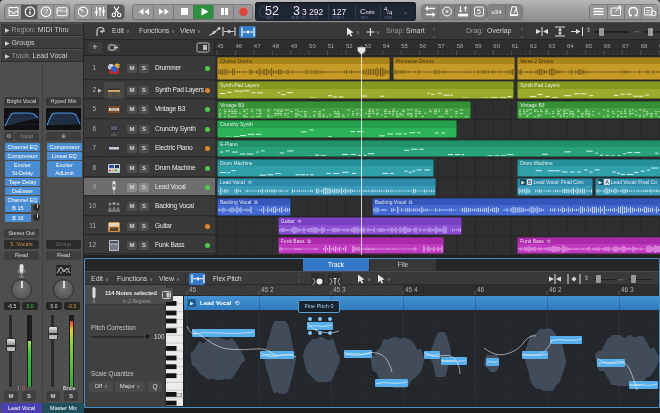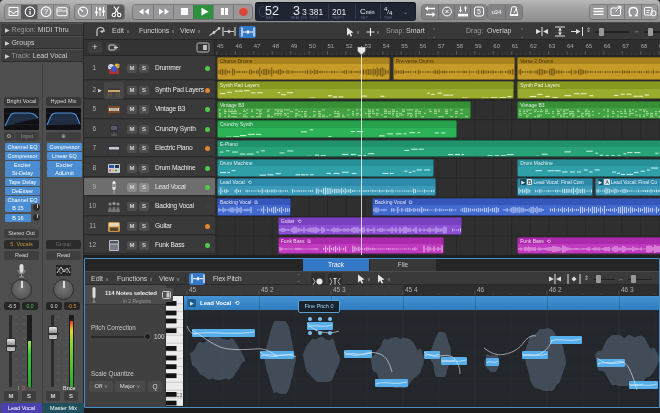--- a/index.html
+++ b/index.html
@@ -91,22 +91,22 @@
         </div>
         <div style="position:relative;width:19px;height:13.5px;background:#98989a;border-left:1px solid rgba(90,90,90,.5);">
           <div style="position:absolute;left:5px;top:2.2px;width:9px;height:9px;border-radius:50%;background:#d8453a;box-shadow:inset 0 1px 1px rgba(255,255,255,.3)"></div>
         </div>
       </div>
 <div class="abs" style="left:255px;top:2px;width:161px;height:19px;background:#202534;border-radius:3px;color:#e9ecf3;box-shadow:inset 0 1px 2px rgba(0,0,0,.5)">
 <div class="abs" style="left:3.5px;top:3.5px;width:8px;height:11px;border:1px solid #3a4258;border-radius:50%"></div>
 <div class="abs" style="left:10px;top:1.5px;font-size:12.5px">52</div>
 <div class="abs" style="left:38px;top:1.5px;font-size:12.5px">3</div>
 <div class="abs" style="left:47px;top:4.5px;font-size:8.5px">3</div>
-<div class="abs" style="left:54px;top:4.5px;font-size:8.5px">381</div>
-<div class="abs" style="left:77px;top:4.5px;font-size:8.5px">201</div>
+<div class="abs" style="left:54px;top:4.5px;font-size:8.5px">292</div>
+<div class="abs" style="left:77px;top:4.5px;font-size:8.5px">127</div>
 <div class="abs" style="left:105px;top:5px;font-size:8px">C<span style="font-size:5.5px">min</span></div>
 <div class="abs" style="left:129px;top:4px;font-size:6px"><span style="vertical-align:3px">4</span>/<span style="vertical-align:-1px">4</span></div>
 <div class="abs" style="left:11px;top:14px;font-size:3.2px;color:#5c6a88;letter-spacing:.2px">BAR</div>
 <div class="abs" style="left:36px;top:14px;font-size:3.2px;color:#5c6a88;letter-spacing:.2px">BEAT</div>
 <div class="abs" style="left:46px;top:14px;font-size:3.2px;color:#5c6a88;letter-spacing:.2px">DIV</div>
 <div class="abs" style="left:55px;top:14px;font-size:3.2px;color:#5c6a88;letter-spacing:.2px">TICK</div>
 <div class="abs" style="left:77px;top:14px;font-size:3.2px;color:#5c6a88;letter-spacing:.2px">TEMPO</div>
 <div class="abs" style="left:106px;top:14px;font-size:3.2px;color:#5c6a88;letter-spacing:.2px">KEY</div>
 <div class="abs" style="left:129px;top:14px;font-size:3.2px;color:#5c6a88;letter-spacing:.2px">TIME</div>
 <div class="abs" style="left:73px;top:2px;width:1px;height:15px;background:#333a50"></div>

